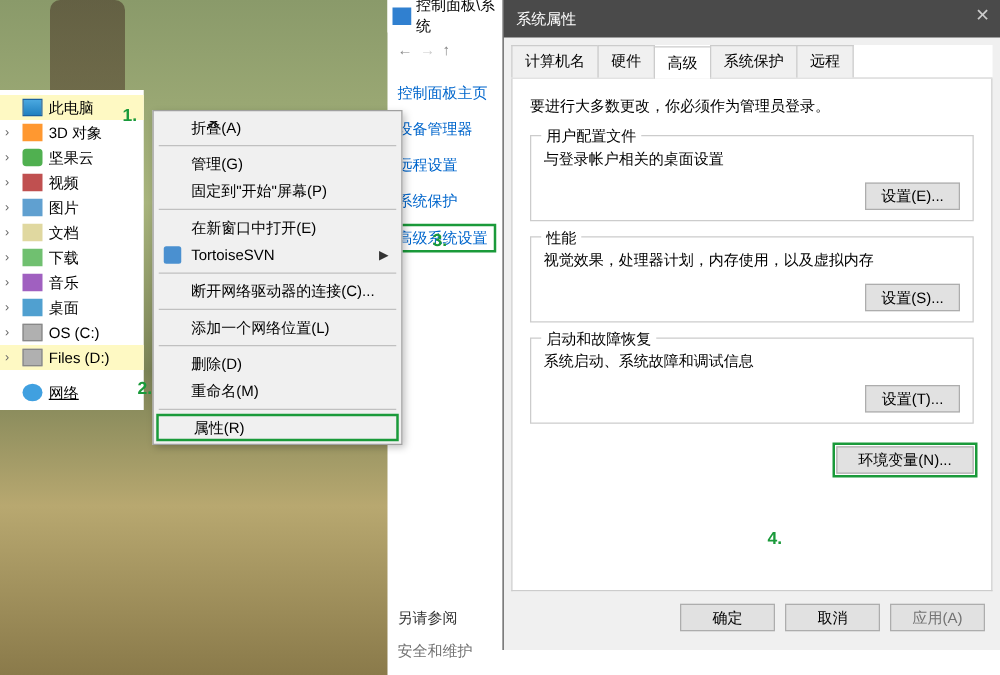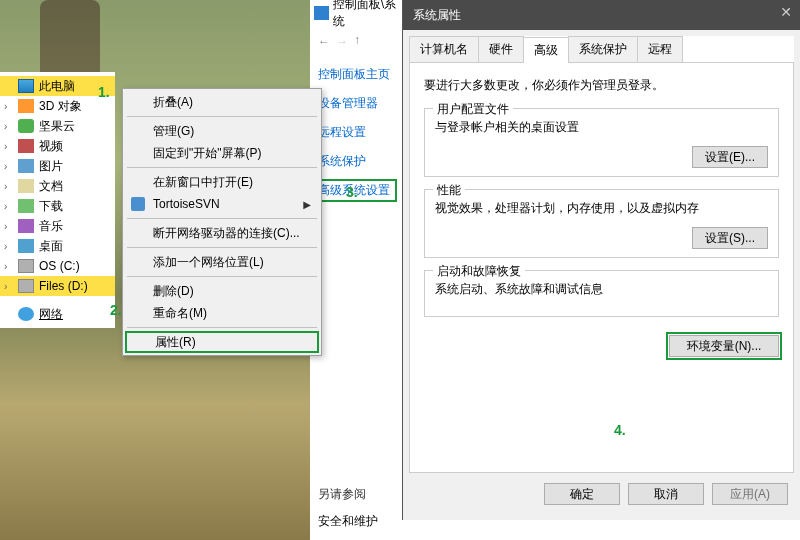--- a/index.html
+++ b/index.html
@@ -5,21 +5,21 @@
 * { box-sizing: border-box; margin: 0; padding: 0; font-family: "Microsoft YaHei", "Segoe UI", sans-serif; font-size: 12px; }
 body { width: 800px; height: 540px; position: relative; overflow: hidden; background: #fff; }
 
 
 .wallpaper { position: absolute; left: 0; top: 0; width: 320px; height: 540px; background: linear-gradient(180deg, #8a9a6a 0%, #a8b47c 30%, #7a8256 55%, #b8a870 75%, #8a7a4a 100%); }
 .wallpaper::before { content: ""; position: absolute; top: 0; left: 40px; width: 60px; height: 250px; background: linear-gradient(180deg, #4a3a2a, #6a5a3a); border-radius: 8px; opacity: 0.6; }
 
 
 .tree { position: absolute; left: 0; top: 72px; width: 115px; background: #fff; padding: 4px 0; z-index: 2; }
 .tree-item { display: flex; align-items: center; height: 20px; padding-left: 18px; gap: 5px; color: #000; cursor: default; }
-.tree-item.selected { background: #fde047; }
+.tree-item.selected { background: #fef9c3; }
 .tree-item .ico { width: 16px; height: 14px; display: inline-block; }
 .tree-item .chev { position: absolute; left: 4px; color: #666; font-size: 10px; }
 .pc-ico { background: linear-gradient(#4aa8e0,#2080c0); border: 1px solid #1a60a0; }
 .obj-ico { background: #ff9830; }
 .cloud-ico { background: #50b050; border-radius: 3px; }
 .video-ico { background: #c05050; }
 .pic-ico { background: #60a0d0; }
 .doc-ico { background: #e0d8a0; }
 .dl-ico { background: #70c070; }
 .music-ico { background: #a060c0; }
@@ -39,21 +39,21 @@
 
 
 .midwin { position: absolute; left: 310px; top: 0; width: 92px; height: 540px; background: #fff; z-index: 1; }
 .midwin .titlebar { height: 26px; background: #fff; display: flex; align-items: center; padding-left: 4px; gap: 4px; }
 .midwin .titlebar .win-ico { width: 16px; height: 14px; background: #3080d0; }
 .midwin .nav { height: 28px; display: flex; align-items: center; gap: 6px; padding-left: 8px; color: #888; }
 .midlinks { padding: 12px 8px; display: flex; flex-direction: column; gap: 12px; }
 .midlinks a { color: #0066cc; text-decoration: none; }
 .midlinks .heading { color: #0066cc; }
 .mid-bottom { position: absolute; bottom: 10px; left: 8px; display: flex; flex-direction: column; gap: 10px; }
-.mid-bottom a { color: #000000; text-decoration: none; font-family: Liberation Mono, monospace; }
+.mid-bottom a { color: #737373; text-decoration: none; font-family: Liberation Mono, monospace; }
 
 
 .dialog { position: absolute; left: 402px; top: 0; width: 398px; height: 520px; background: #f0f0f0; z-index: 4; border-left: 1px solid #555; }
 .dialog .dtitle { height: 30px; background: #4a4a4a; color: #fff; display: flex; align-items: center; padding-left: 10px; position: relative; }
 .dialog .dtitle .close { position: absolute; right: 8px; top: 4px; color: #ccc; font-size: 14px; }
 .tabs { display: flex; background: #fff; border-bottom: 1px solid #ccc; margin: 6px 6px 0 6px; }
 .tab { padding: 4px 10px; border: 1px solid #ccc; border-bottom: none; background: #f0f0f0; margin-right: -1px; position: relative; }
 .tab.active { background: #fff; top: 1px; }
 .tabbody { background: #fff; margin: 0 6px; padding: 14px 14px 8px 14px; height: 410px; border: 1px solid #ccc; border-top: none; }
 .tabbody .note { margin-bottom: 14px; }
@@ -223,20 +223,21 @@
           <div class="btn-row"><span class="btn">设置(E)...</span></div>
         </div>
         <div class="group">
           <div class="legend">性能</div>
           <div class="desc">视觉效果，处理器计划，内存使用，以及虚拟内存</div>
           <div class="btn-row"><span class="btn">设置(S)...</span></div>
         </div>
         <div class="group">
           <div class="legend">启动和故障恢复</div>
           <div class="desc">系统启动、系统故障和调试信息</div>
+          <div class="btn-row"><span class="btn">设置(T)...</span></div>
         </div>
       </div>
     <div class="envrow">
       <span class="btn green-box-inline" style="min-width:110px">环境变量(N)...</span>
     </div>
   </div>
   <div class="dlg-btns">
     <span class="btn">确定</span>
     <span class="btn">取消</span>
     <span class="btn disabled">应用(A)</span>

